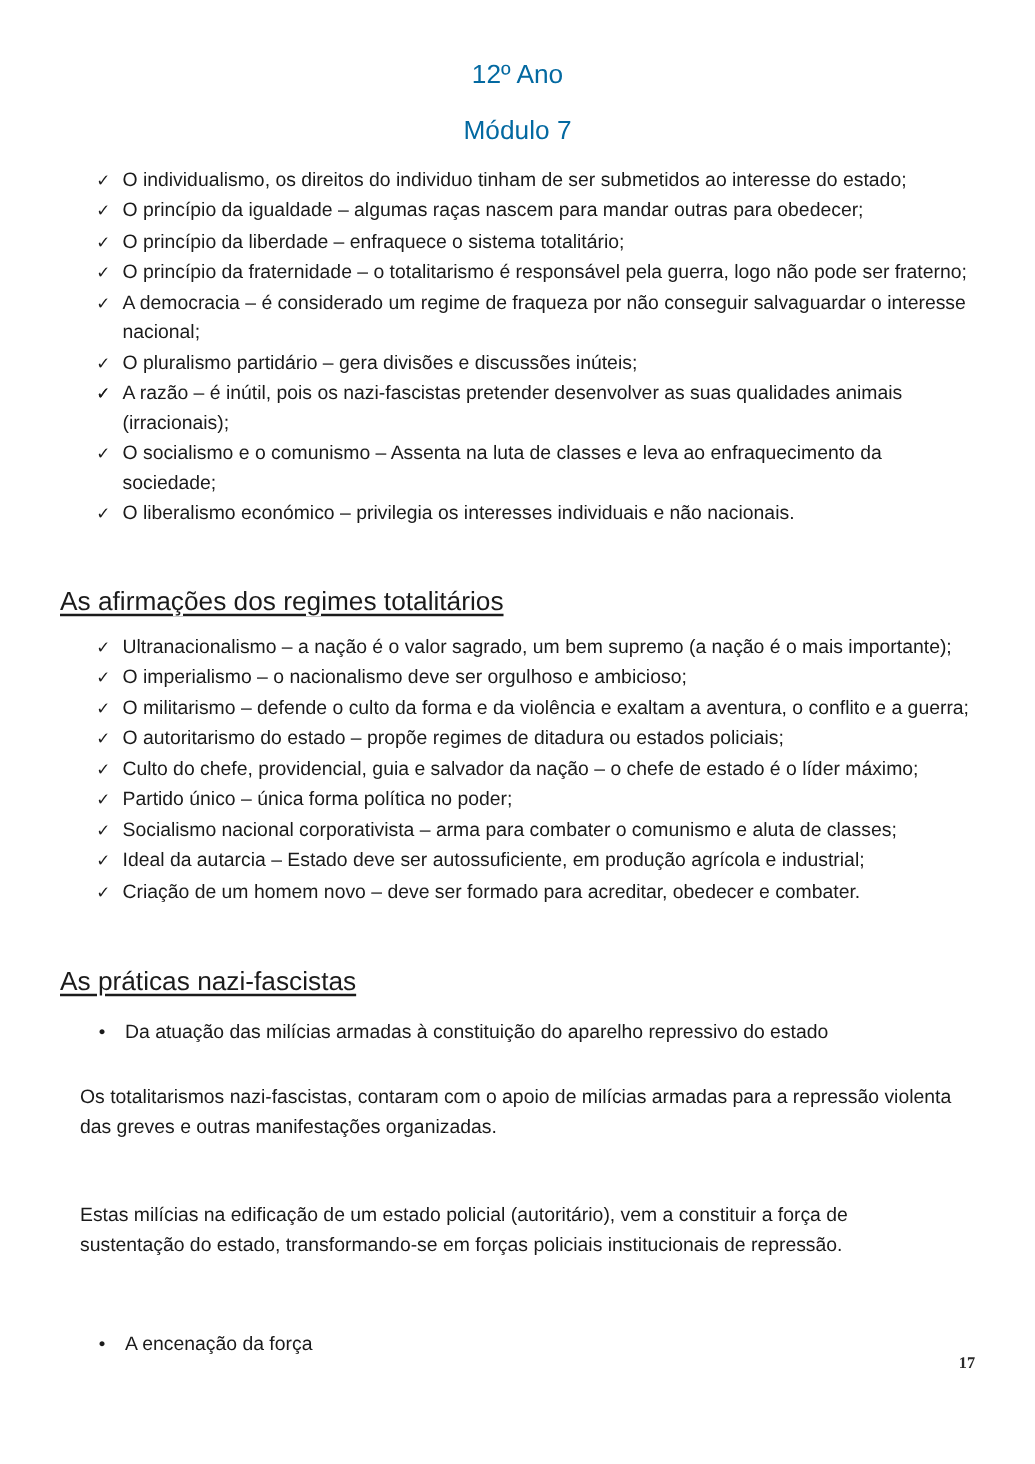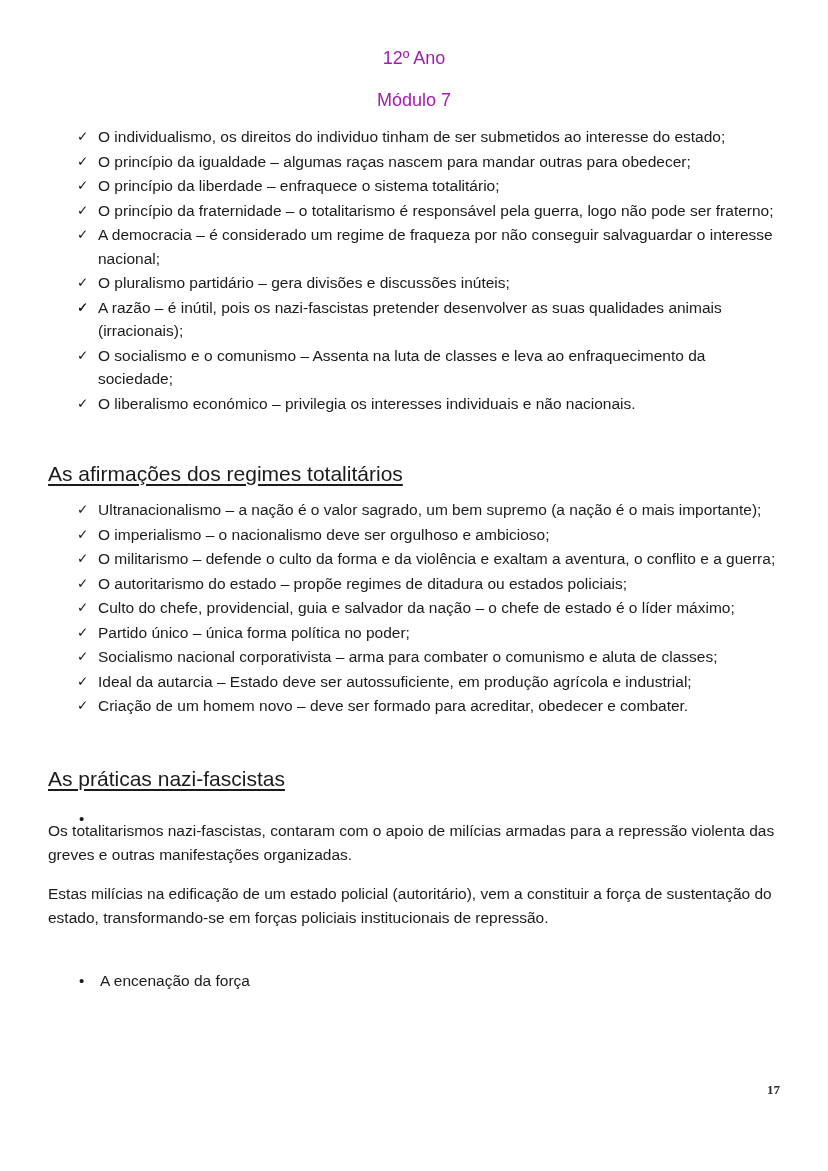--- a/index.html
+++ b/index.html
@@ -25,23 +25,23 @@
     left: 48px;
     top: 0;
     width: 732px;
   }
 
   
   .doc-header {
     text-align: center;
   }
   .header-line {
-    font-size: 18px;
+    font-size: 21px;
     line-height: 1.25;
-    color: #a21caf;
+    color: #0369a1;
   }
   .header-line.first { padding-top: 47px; }
   .header-line.second { padding-top: 19px; }
 
   
   .section-heading {
     font-size: 21px;
     line-height: 1.3;
     text-decoration: underline;
     text-underline-offset: 3px;
@@ -81,21 +81,21 @@
     font-size: 15px;
   }
   ul.dot-list > li {
     padding-left: 52px;
   }
 
   
   p.body-text {
     font-size: 15.5px;
     line-height: 23.5px;
-    margin: 0;
+    margin: 16px;
     color: #1b1b1b;
   }
 
   
   .gap-list-to-heading { height: 44px; }
   .gap-heading-to-list { height: 11px; }
   .gap-after-header    { height: 14px; }
   .gap-list2-to-head3  { height: 46px; }
   .gap-head3-to-list3  { height: 14px; }
   .gap-list3-to-para   { height: 12px; }
@@ -216,20 +216,21 @@
 
     <div class="gap-list2-to-head3"></div>
 
     <div class="section-heading">As práticas nazi-fascistas</div>
 
     <div class="gap-head3-to-list3"></div>
 
     <ul class="list dot-list">
       <li>
         <span class="bullet-glyph">•</span>
+        <span>Da atuação das milícias armadas à constituição do aparelho repressivo do estado</span>
       </li>
     </ul>
 
     <div class="gap-list3-to-para"></div>
 
     <p class="body-text">Os totalitarismos nazi-fascistas, contaram com o apoio de milícias armadas para a repressão violenta das greves e outras manifestações organizadas.</p>
 
     <div class="gap-para-to-para"></div>
 
     <p class="body-text">Estas milícias na edificação de um estado policial (autoritário), vem a constituir a força de sustentação do estado, transformando-se em forças policiais institucionais de repressão.</p>

